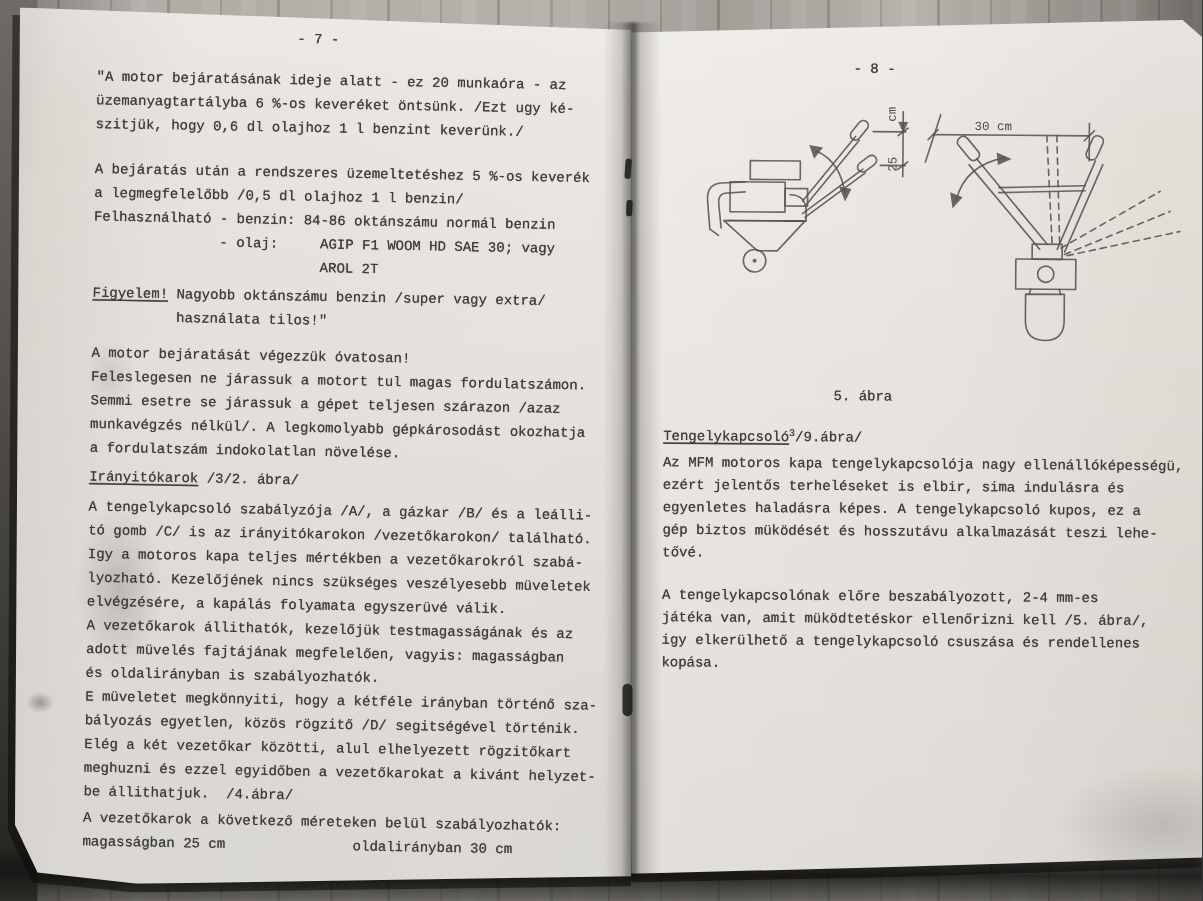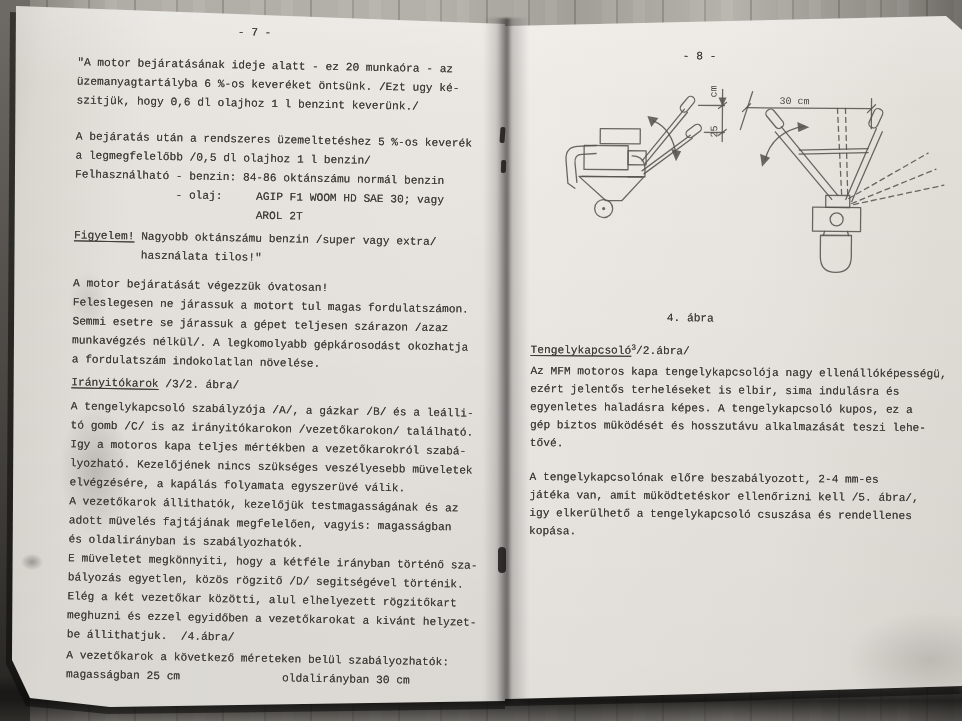--- a/index.html
+++ b/index.html
@@ -231,25 +231,25 @@
           <circle class="draw" cx="305" cy="147" r="6.5"></circle>
           <path class="draw" d="M293,159 L292,163"></path>
           <path class="draw" d="M316,159 L317,163"></path>
           <path class="draw" d="M289,163 L320,163 L320,184 Q320,200 304.5,200 Q289,200 289,184 Z"></path>
 
           <path class="draw" d="M272,54 Q240,60 233,88"></path>
           <path class="draw-fill" d="M277,55 L265,50 L266,60 Z"></path>
           <path class="draw-fill" d="M228,82 L238,86 L230,95 Z"></path>
         </g>
       </svg>
-      <div class="ln fig-caption">4. ábra</div>
+      <div class="ln fig-caption">5. ábra</div>
     </div>
 
     <div class="para p-clhead">
-      <div class="ln"><span class="u">Tengelykapcsoló</span><span class="sup">3</span><span>/2.ábra/</span></div>
+      <div class="ln"><span class="u">Tengelykapcsoló</span><span class="sup">3</span><span>/9.ábra/</span></div>
     </div>
 
     <div class="para p-cl1">
       <div class="ln">Az MFM motoros kapa tengelykapcsolója nagy ellenállóképességü,</div>
       <div class="ln">ezért jelentős terheléseket is elbir, sima indulásra és</div>
       <div class="ln">egyenletes haladásra képes. A tengelykapcsoló kupos, ez a</div>
       <div class="ln">gép biztos müködését és hosszutávu alkalmazását teszi lehe-</div>
       <div class="ln">tővé.</div>
     </div>
 

